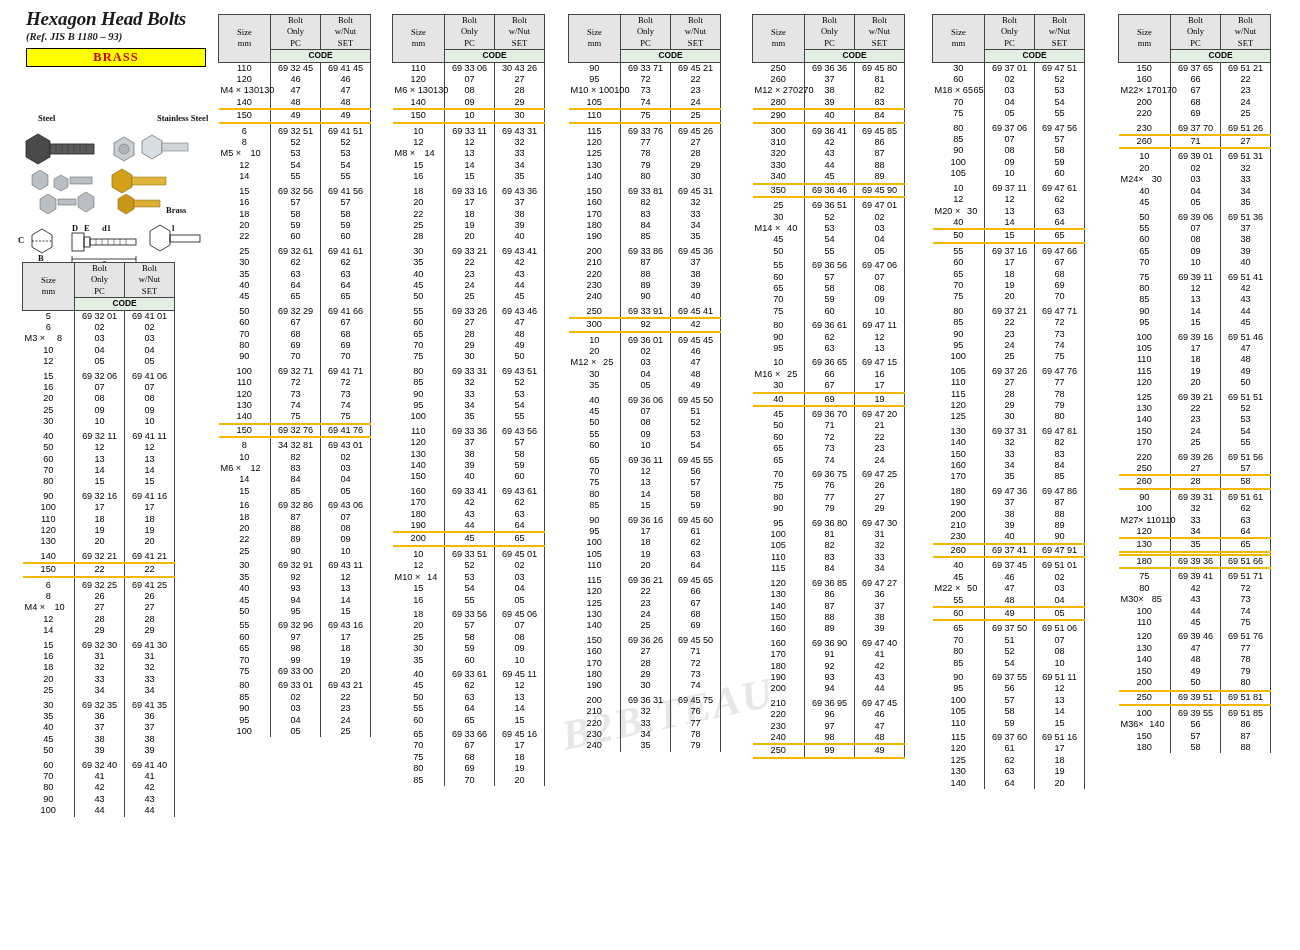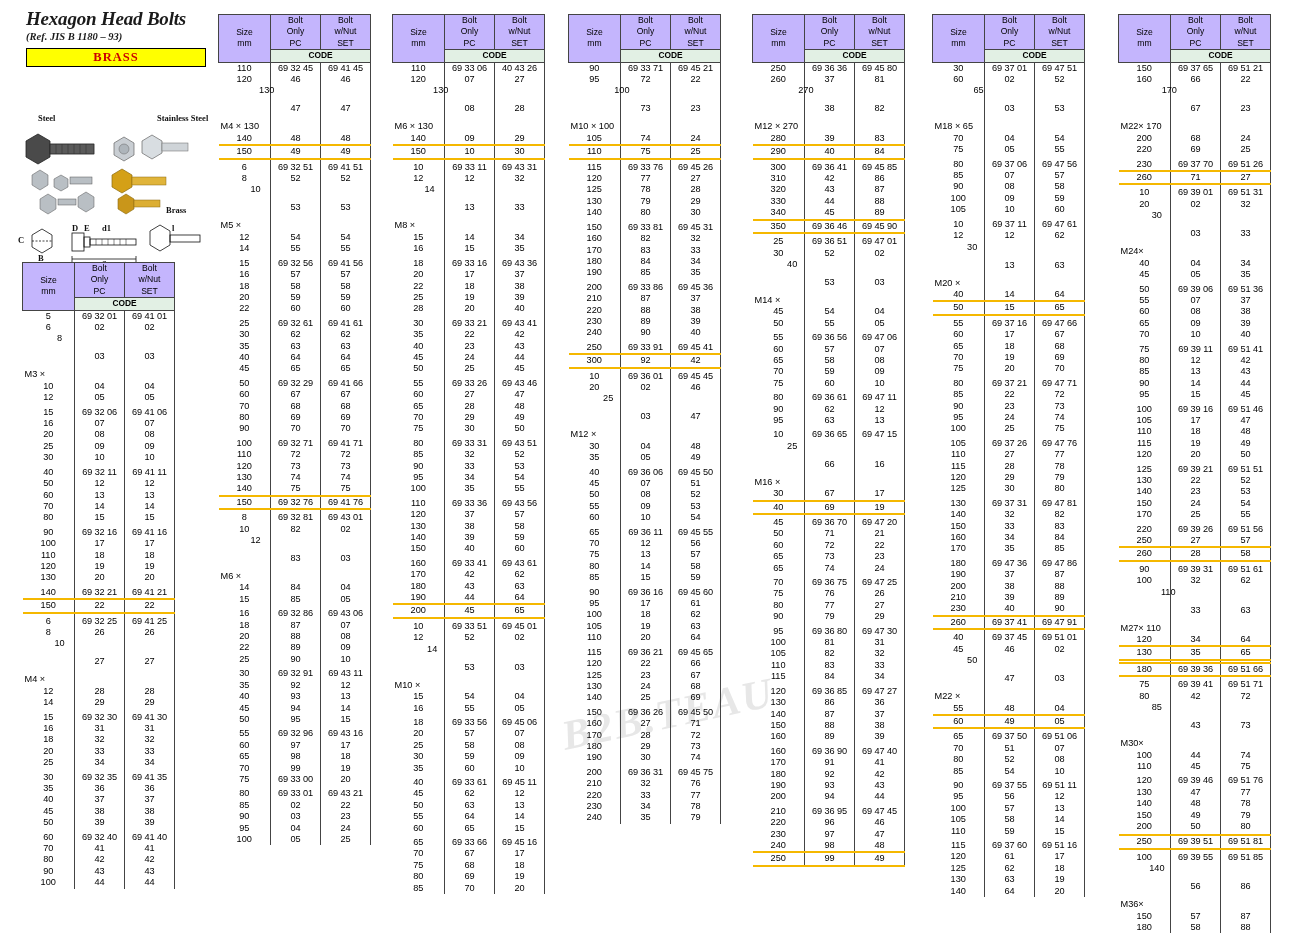--- a/index.html
+++ b/index.html
@@ -79,45 +79,44 @@
   .tbl td, .tbl th {
     padding: 0;
     margin: 0;
     text-align: center;
     vertical-align: middle;
     line-height: 11.4px;
     height: 11.4px;
     white-space: nowrap;
   }
   .hdr-size, .hdr-col {
-    background: #c4b5fd;
+    background: #e5e5e5;
     border: 1px solid #444;
     font-size: 8.6px;
     font-weight: normal;
-    font-family: Liberation Sans, sans-serif;
+    font-family: Liberation Serif, serif;
   }
   .hdr-size { width: 52px; }
   .hdr-col  { width: 50px; }
   .hdr-code {
     background: #e2f0e4;
     border: 1px solid #444;
     border-top: none;
     font-size: 8.4px;
   }
   .c-size {
     width: 52px;
     text-align: right;
     padding-right: 3px;
     font-size: 9.2px;
   }
   .c-size .sz-label {
     float: left;
     padding-left: 2px;
     font-size: 9.2px;
-    margin-top: 36px;
   }
   .c-code {
     width: 50px;
     font-size: 9.2px;
     letter-spacing: -0.1px;
   }
   .sep td {
     height: 3px;
     line-height: 3px;
     padding: 0;
@@ -708,21 +707,21 @@
             <td class="c-code vline-l">69 32 76</td>
             <td class="c-code vline-l vline-r">69 41 76</td>
           </tr>
           <tr class="sep">
             <td></td>
             <td class="vline-l"></td>
             <td class="vline-l vline-r"></td>
           </tr>
           <tr>
             <td class="c-size">8</td>
-            <td class="c-code vline-l">69 32 81</td>
+            <td class="c-code vline-l">34 32 81</td>
             <td class="c-code vline-l vline-r">69 43 01</td>
           </tr>
           <tr>
             <td class="c-size">10</td>
             <td class="c-code vline-l">82</td>
             <td class="c-code vline-l vline-r">02</td>
           </tr>
           <tr>
             <td class="c-size"><span class="sz-label">M6 ×</span>12</td>
             <td class="c-code vline-l">83</td>
@@ -879,21 +878,21 @@
             </th>
           </tr>
           <tr>
             <th class="hdr-code" colspan="2">CODE</th>
           </tr>
         </thead>
         <tbody>
           <tr>
             <td class="c-size">110</td>
             <td class="c-code vline-l">69 33 06</td>
-            <td class="c-code vline-l vline-r">40 43 26</td>
+            <td class="c-code vline-l vline-r">30 43 26</td>
           </tr>
           <tr>
             <td class="c-size">120</td>
             <td class="c-code vline-l">07</td>
             <td class="c-code vline-l vline-r">27</td>
           </tr>
           <tr>
             <td class="c-size"><span class="sz-label">M6 × 130</span>130</td>
             <td class="c-code vline-l">08</td>
             <td class="c-code vline-l vline-r">28</td>

